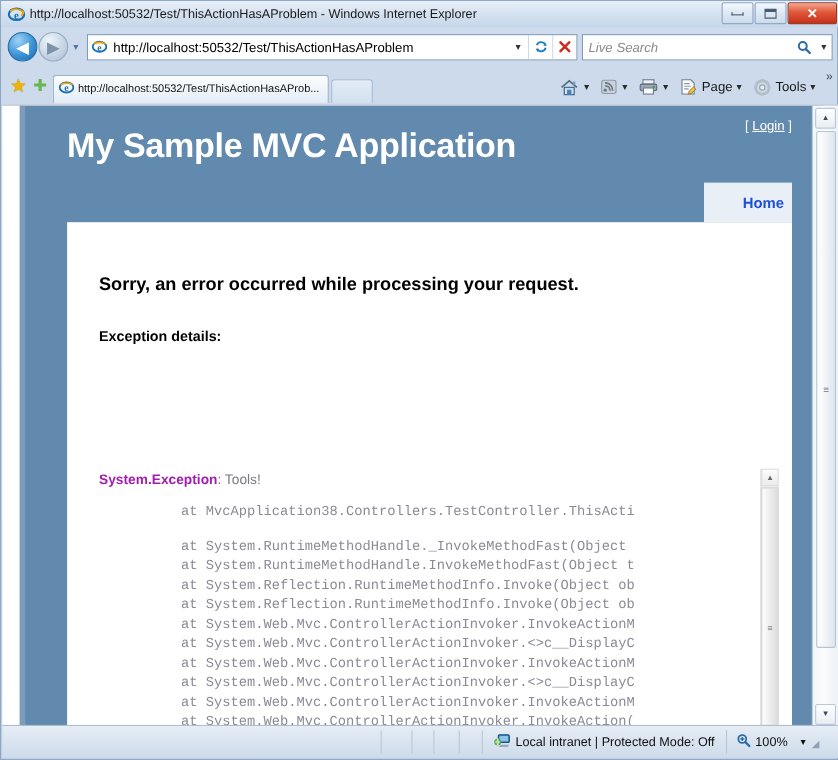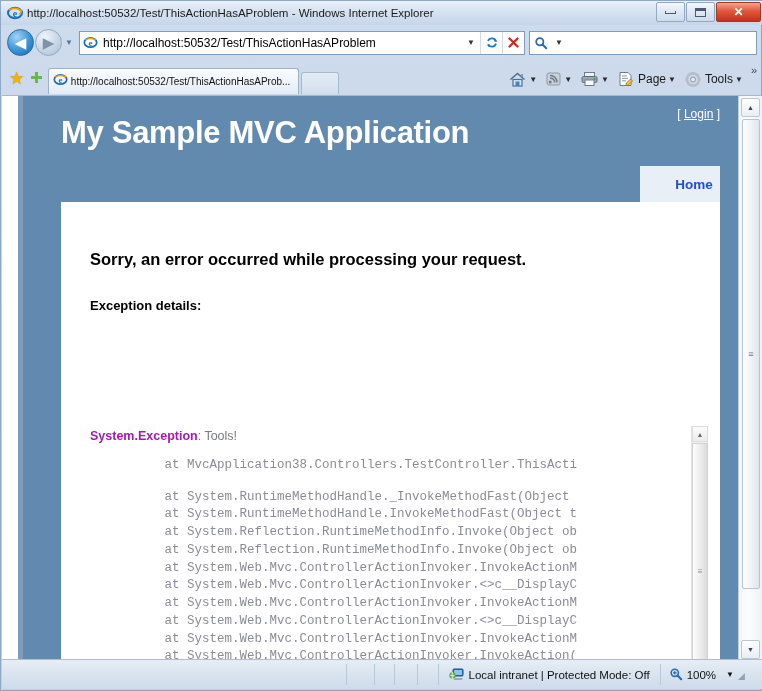--- a/index.html
+++ b/index.html
@@ -508,20 +508,21 @@
         </svg>
       </span>
       <span class="addr-stop">
         <svg width="13" height="13" viewBox="0 0 13 13">
           <path d="M2.5 2.5 L10.5 10.5 M10.5 2.5 L2.5 10.5" stroke="#cc2b1e" stroke-width="2.3" stroke-linecap="round"></path>
         </svg>
       </span>
     </div>
 
     <div class="searchbar">
+      <span class="search-ph">Live Search</span>
       <span class="search-icon-box">
         <svg width="14" height="14" viewBox="0 0 14 14">
           <circle cx="5.8" cy="5.8" r="3.6" fill="none" stroke="#2a6ba8" stroke-width="1.8"></circle>
           <path d="M8.6 8.6 L12.2 12.2" stroke="#2a6ba8" stroke-width="2.1" stroke-linecap="round"></path>
         </svg>
       </span>
       <span class="search-drop">
         <span>▼</span>
       </span>
     </div>

